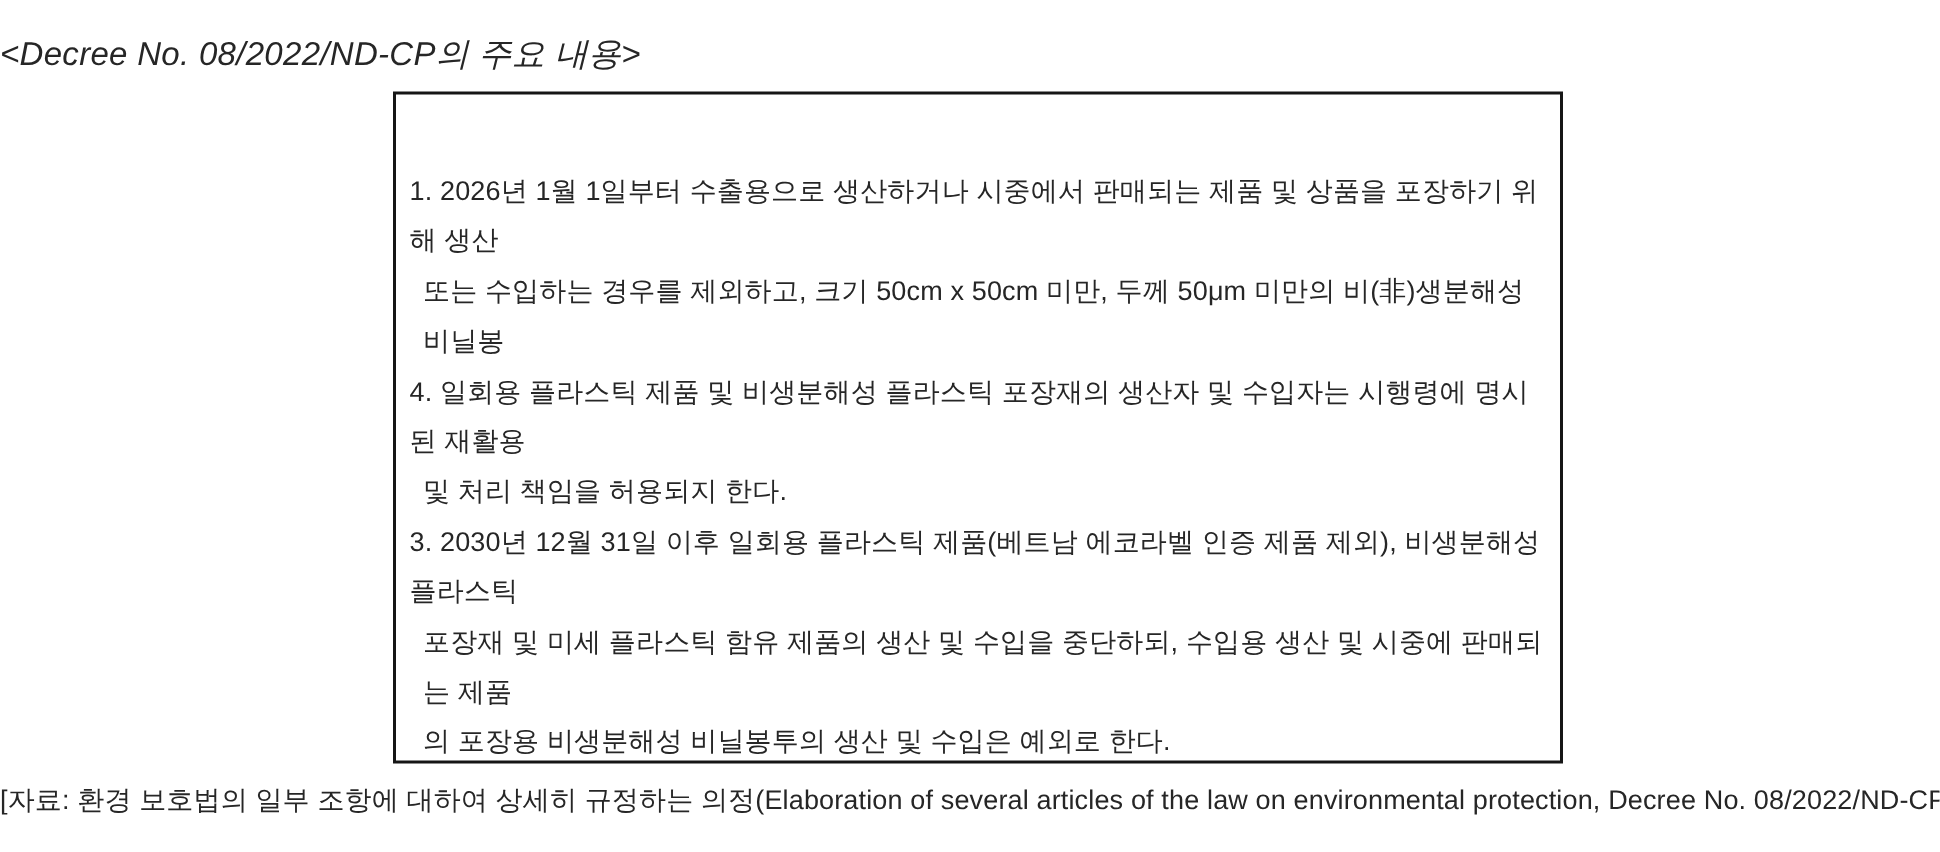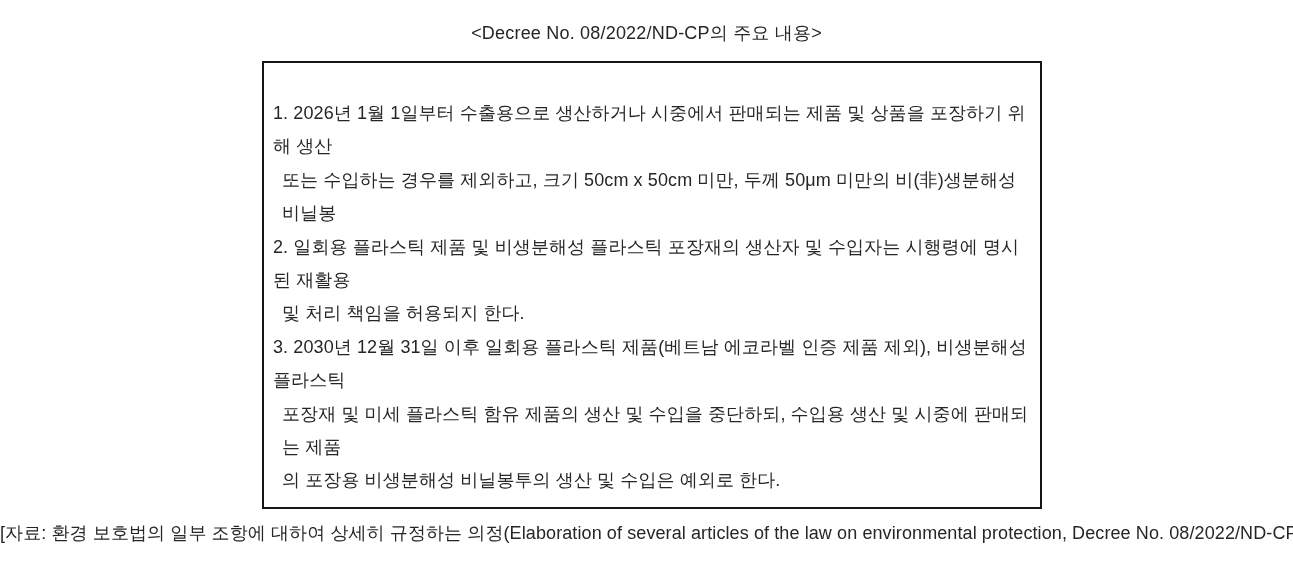--- a/index.html
+++ b/index.html
@@ -12,35 +12,36 @@
     background: #ffffff;
     position: relative;
     font-family: "Liberation Sans", "DejaVu Sans", sans-serif;
     color: #262626;
   }
   .page-title {
     position: absolute;
     top: 21px;
     left: 0;
     width: 100%;
-    text-align: center;
-    font-size: 18px;
+    text-align: left;
+    font-size: 22px;
     letter-spacing: 0.2px;
     color: #262626;
+    font-style: italic;
   }
   .decree-box {
     position: absolute;
     left: 262px;
     top: 61px;
     width: 780px;
     height: 448px;
     box-sizing: border-box;
     border: 2px solid #161616;
     background: #ffffff;
-    padding: 34px 8px 0 9px;
+    padding: 48px 8px 0 9px;
     overflow: hidden;
   }
   .decree-line {
     font-size: 18px;
     line-height: 33.4px;
     letter-spacing: 0.1px;
     color: #262626;
   }
   .decree-line.cont {
     padding-left: 9px;
@@ -63,21 +64,21 @@
 <div class="page-title">&lt;Decree No. 08/2022/ND-CP의 주요 내용&gt;</div>
 
 <div class="decree-box">
 
   <div class="decree-item">
     <div class="decree-line">1. 2026년 1월 1일부터 수출용으로 생산하거나 시중에서 판매되는 제품 및 상품을 포장하기 위해 생산</div>
     <div class="decree-line cont">또는 수입하는 경우를 제외하고, 크기 50cm x 50cm 미만, 두께 50μm 미만의 비(非)생분해성 비닐봉</div>
   </div>
 
   <div class="decree-item">
-    <div class="decree-line">2. 일회용 플라스틱 제품 및 비생분해성 플라스틱 포장재의 생산자 및 수입자는 시행령에 명시된 재활용</div>
+    <div class="decree-line">4. 일회용 플라스틱 제품 및 비생분해성 플라스틱 포장재의 생산자 및 수입자는 시행령에 명시된 재활용</div>
     <div class="decree-line cont">및 처리 책임을 허용되지 한다.</div>
   </div>
 
   <div class="decree-item">
     <div class="decree-line">3. 2030년 12월 31일 이후 일회용 플라스틱 제품(베트남 에코라벨 인증 제품 제외), 비생분해성 플라스틱</div>
     <div class="decree-line cont">포장재 및 미세 플라스틱 함유 제품의 생산 및 수입을 중단하되, 수입용 생산 및 시중에 판매되는 제품</div>
     <div class="decree-line cont">의 포장용 비생분해성 비닐봉투의 생산 및 수입은 예외로 한다.</div>
   </div>
 
 </div>

